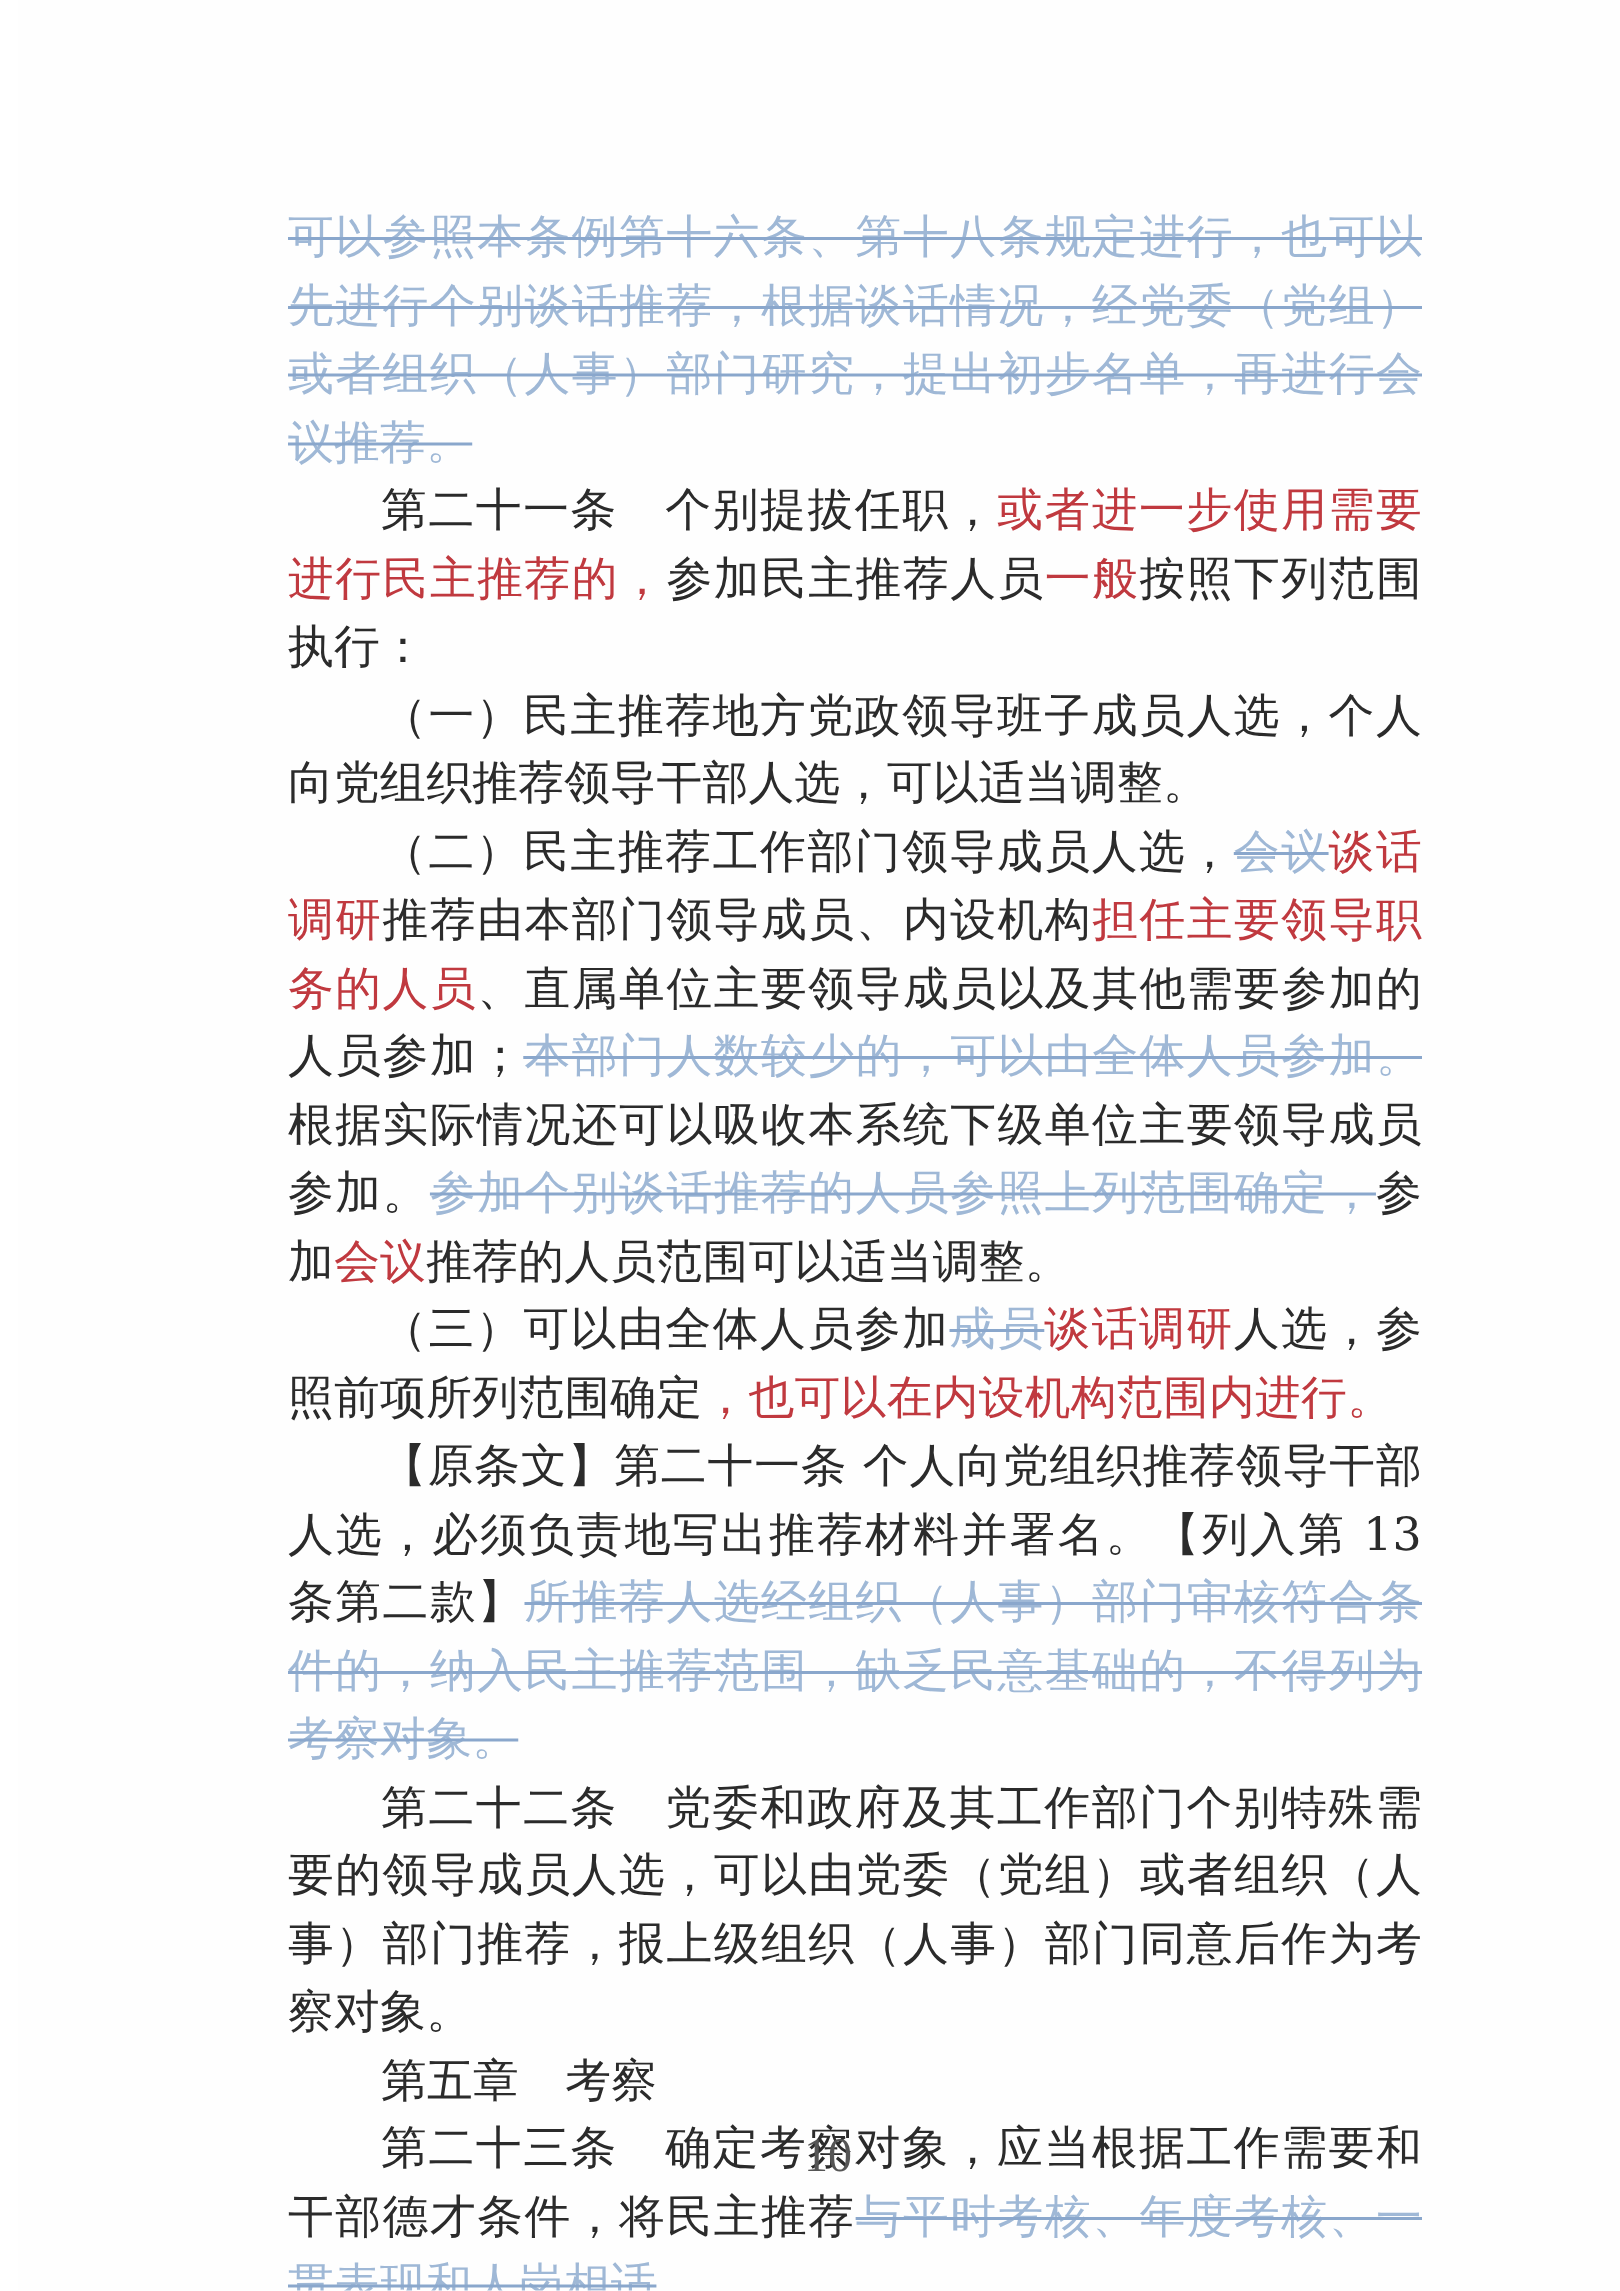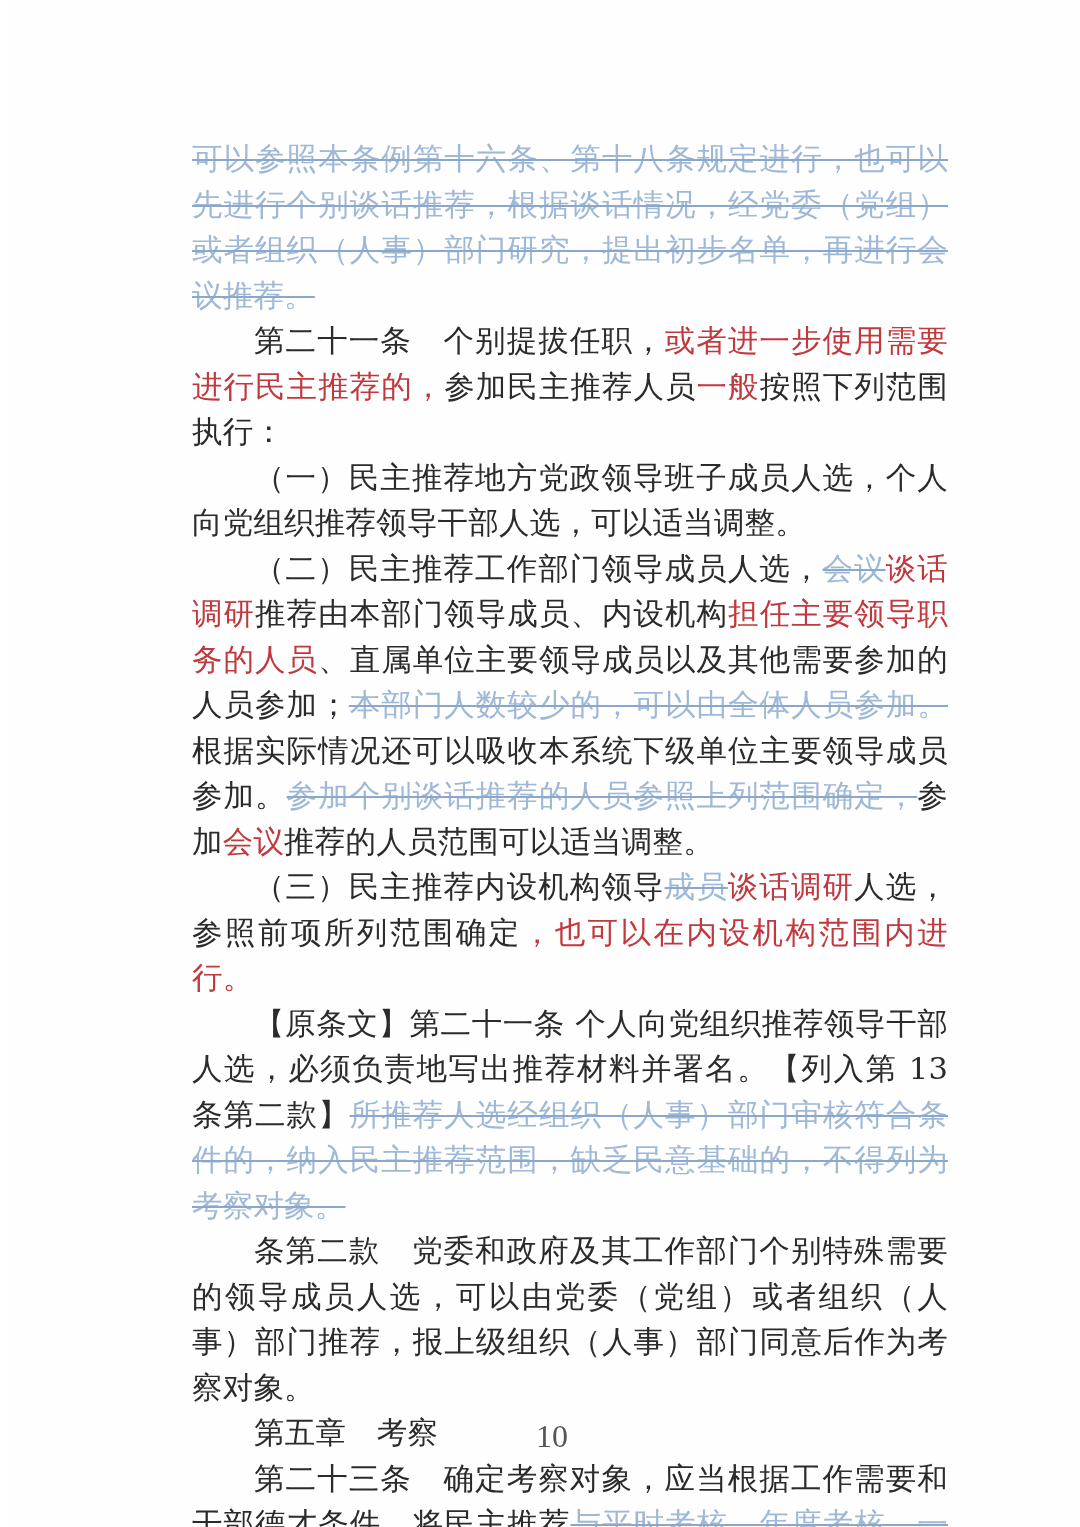--- a/index.html
+++ b/index.html
@@ -28,20 +28,20 @@
 </style>
 </head>
 <body>
 
 <div class="page">
   <div class="body-text" id="doc-body">
       <p class="p"><span class="del">可以参照本条例第十六条、第十八条规定进行，也可以先进行个别谈话推荐，根据谈话情况，经党委（党组）或者组织（人事）部门研究，提出初步名单，再进行会议推荐。</span></p>
       <p class="p indent"><span>第二十一条　个别提拔任职，</span><span class="ins">或者进一步使用需要进行民主推荐的，</span><span>参加民主推荐人员</span><span class="ins">一般</span><span>按照下列范围执行：</span></p>
       <p class="p indent"><span>（一）民主推荐地方党政领导班子成员人选，个人向党组织推荐领导干部人选，可以适当调整。</span></p>
       <p class="p indent"><span>（二）民主推荐工作部门领导成员人选，</span><span class="del">会议</span><span class="ins">谈话调研</span><span>推荐由本部门领导成员、内设机构</span><span class="ins">担任主要领导职务的人员</span><span>、直属单位主要领导成员以及其他需要参加的人员参加；</span><span class="del">本部门人数较少的，可以由全体人员参加。</span><span>根据实际情况还可以吸收本系统下级单位主要领导成员参加。</span><span class="del">参加个别谈话推荐的人员参照上列范围确定，</span><span>参加</span><span class="ins">会议</span><span>推荐的人员范围可以适当调整。</span></p>
-      <p class="p indent"><span>（三）民主推荐内设机构领导</span><span class="del">成员</span><span class="ins">谈话调研</span><span>人选，参照前项所列范围确定</span><span class="ins">，也可以在内设机构范围内进行。</span></p>
+      <p class="p indent"><span>（三）可以由全体人员参加</span><span class="del">成员</span><span class="ins">谈话调研</span><span>人选，参照前项所列范围确定</span><span class="ins">，也可以在内设机构范围内进行。</span></p>
       <p class="p indent"><span>【原条文】第二十一条 个人向党组织推荐领导干部人选，必须负责地写出推荐材料并署名。【列入第 13 条第二款】</span><span class="del">所推荐人选经组织（人事）部门审核符合条件的，纳入民主推荐范围，缺乏民意基础的，不得列为考察对象。</span></p>
-      <p class="p indent"><span>条第二款　党委和政府及其工作部门个别特殊需要的领导成员人选，可以由党委（党组）或者组织（人事）部门推荐，报上级组织（人事）部门同意后作为考察对象。</span></p>
+      <p class="p indent"><span>第二十二条　党委和政府及其工作部门个别特殊需要的领导成员人选，可以由党委（党组）或者组织（人事）部门推荐，报上级组织（人事）部门同意后作为考察对象。</span></p>
       <p class="p indent"><span>第五章　考察</span></p>
       <p class="p indent"><span>第二十三条　确定考察对象，应当根据工作需要和干部德才条件，将民主推荐</span><span class="del">与平时考核、年度考核、一贯表现和人岗相适</span></p>
     </div>
   <div class="page-number">10</div>
 </div>
 
 </body></html>

